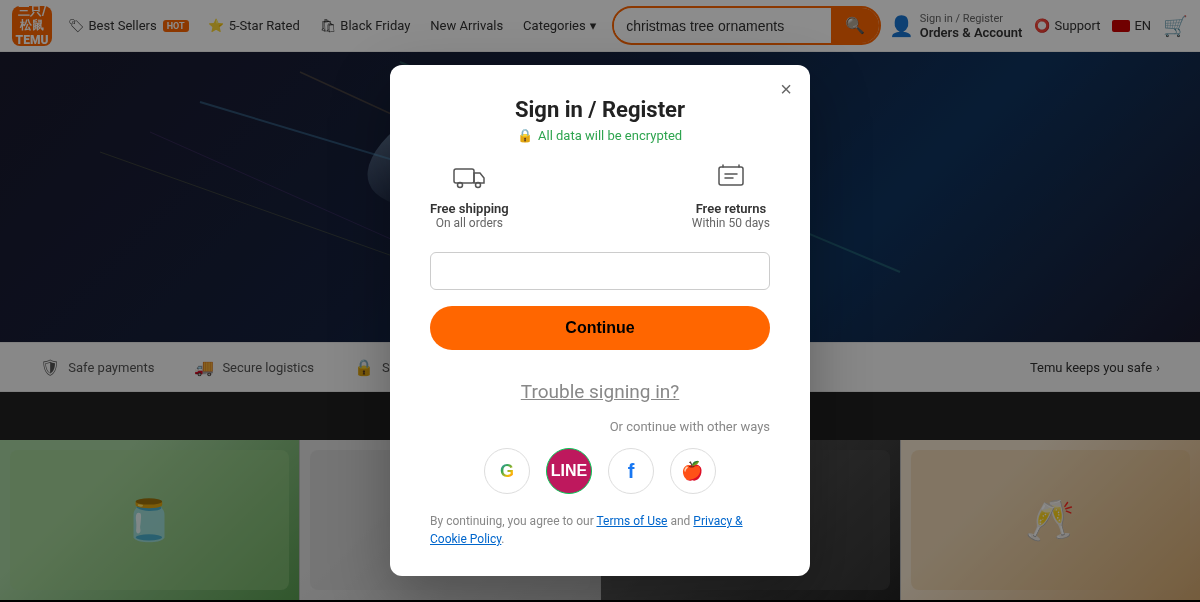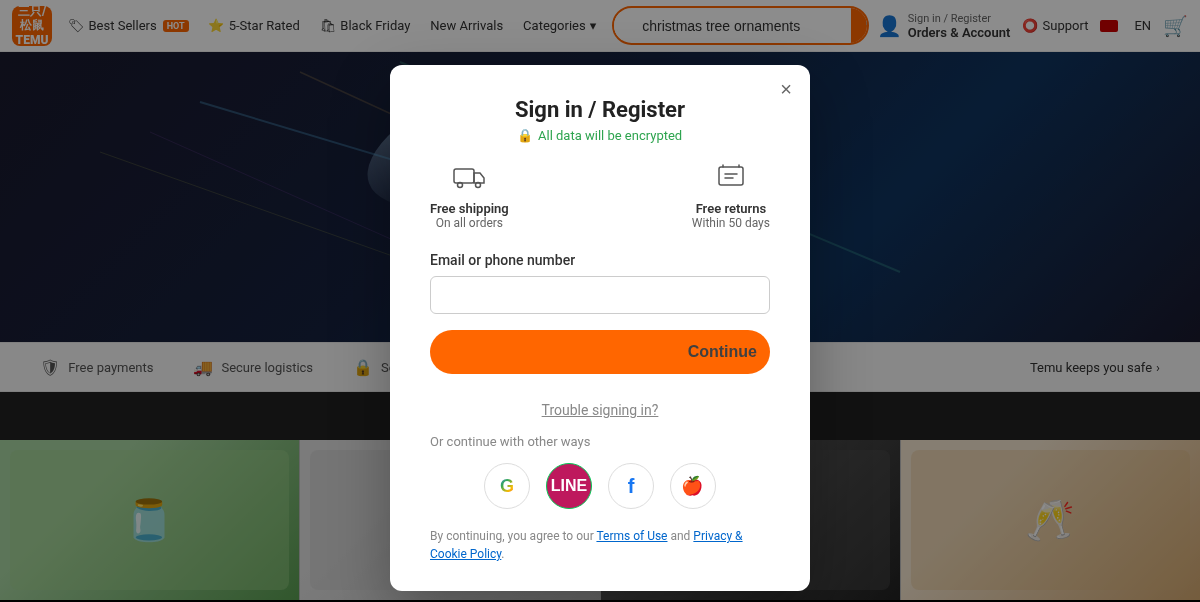--- a/index.html
+++ b/index.html
@@ -25,33 +25,33 @@
     .hot-badge {
       background: #f60; color: #fff; font-size: 9px; padding: 1px 4px;
       border-radius: 3px; font-weight: bold; margin-left: 2px;
     }
     .search-bar {
       flex: 1; display: flex; align-items: center;
       border: 2px solid #f60; border-radius: 24px; overflow: hidden;
       max-width: 420px; min-width: 200px;
     }
     .search-input {
-      flex: 1; border: none; outline: none; padding: 6px 28px;
+      flex: 1; border: none; outline: none; padding: 6px 12px;
       font-size: 14px; color: #333;
     }
     .search-btn {
       background: #f60; border: none; padding: 8px 14px; cursor: pointer;
       color: #fff; font-size: 16px;
     }
     .nav-right { display: flex; align-items: center; gap: 12px; margin-left: auto; flex-shrink: 0; }
     .sign-in-block { display: flex; flex-direction: column; cursor: pointer; }
     .sign-in-top { font-size: 11px; color: #666; }
     .sign-in-bottom { font-size: 13px; font-weight: 600; color: #333; }
     .support-btn { display: flex; align-items: center; gap: 4px; font-size: 13px; color: #333; cursor: pointer; }
-    .lang-btn { display: flex; align-items: center; gap: 16px; font-size: 13px; color: #333; cursor: pointer; }
+    .lang-btn { display: flex; align-items: center; gap: 4px; font-size: 13px; color: #333; cursor: pointer; }
     .flag { width: 18px; height: 12px; background: #c00; border-radius: 2px; position: relative; display: inline-block; }
     .cart-icon { font-size: 20px; color: #333; cursor: pointer; }
 
     
     .hero {
       width: 100%; height: 290px; background: linear-gradient(135deg, #1a1a2e 0%, #16213e 40%, #0f3460 70%, #1a1a2e 100%);
       position: relative; overflow: hidden;
     }
     .hero-text {
       position: absolute; left: 60px; top: 60px; color: #fff; font-size: 48px; font-weight: 900;
@@ -127,28 +127,28 @@
     .benefit-item { text-align: center; }
     .benefit-icon { font-size: 26px; color: #555; margin-bottom: 4px; }
     .benefit-title { font-size: 13px; font-weight: 600; color: #333; }
     .benefit-sub { font-size: 12px; color: #666; }
     .form-label { font-size: 14px; font-weight: 500; color: #333; margin-bottom: 8px; display: block; }
     .form-input {
       width: 100%; border: 1px solid #ccc; border-radius: 6px; padding: 10px 12px;
       font-size: 14px; outline: none; margin-bottom: 16px;
     }
     .continue-btn {
-      width: 100%; background: #f60; color: #404040; border: none; border-radius: 24px;
-      padding: 13px; font-size: 16px; font-weight: 600; cursor: pointer; margin-bottom: 28px; text-align: right;
+      width: 100%; background: #f60; color: #000000; border: none; border-radius: 24px;
+      padding: 13px; font-size: 16px; font-weight: 600; cursor: pointer; margin-bottom: 10px;
     }
     .trouble-link {
-      display: block; text-align: center; font-size: 14px; color: #888;
-      text-decoration: underline; cursor: pointer; margin-bottom: 16px;
-    }
-    .or-divider { text-align: left; font-size: 13px; color: #888; margin-bottom: 14px; }
+      display: block; text-align: center; font-size: 19px; color: #888;
+      text-decoration: underline; cursor: pointer; margin-bottom: 16px; margin-top: 20px;
+    }
+    .or-divider { text-align: right; font-size: 13px; color: #888; margin-bottom: 14px; }
     .social-buttons { display: flex; justify-content: center; gap: 16px; margin-bottom: 18px; }
     .social-btn {
       width: 46px; height: 46px; border-radius: 50%; border: 1px solid #ddd;
       display: flex; align-items: center; justify-content: center; cursor: pointer;
       background: #fff; font-size: 20px;
     }
     .terms-text {
       text-align: left; font-size: 12px; color: #888; line-height: 1.5;
     }
     .terms-link { color: #0066cc; text-decoration: underline; cursor: pointer; }
@@ -227,21 +227,21 @@
     <line x1="300" y1="20" x2="800" y2="250" stroke="rgba(255,200,100,0.4)" stroke-width="1.5"></line>
     <line x1="150" y1="80" x2="600" y2="280" stroke="rgba(200,100,255,0.3)" stroke-width="1"></line>
     <line x1="400" y1="10" x2="900" y2="220" stroke="rgba(100,255,200,0.4)" stroke-width="2"></line>
     <line x1="100" y1="100" x2="550" y2="260" stroke="rgba(255,255,100,0.3)" stroke-width="1"></line>
   </svg>
 </div>
 
 <div class="safe-bar">
   <div class="safe-item">
     <span class="safe-item-icon">🛡</span>
-    <span>Free payments</span>
+    <span>Safe payments</span>
   </div>
   <div class="safe-item">
     <span class="safe-item-icon">🚚</span>
     <span>Secure logistics</span>
   </div>
   <div class="safe-item">
     <span class="safe-item-icon">🔒</span>
     <span>Secure privacy</span>
   </div>
   <div class="safe-bar-right">
@@ -301,21 +301,20 @@
           <rect x="4" y="4" width="24" height="18" rx="2" stroke="#555" stroke-width="1.5" fill="none"></rect>
           <path d="M10 11h12M10 15h8" stroke="#555" stroke-width="1.5" stroke-linecap="round"></path>
           <path d="M8 4V2M24 4V2" stroke="#555" stroke-width="1.5" stroke-linecap="round"></path>
         </svg>
       </div>
       <div class="benefit-title">Free returns</div>
       <div class="benefit-sub">Within 50 days</div>
     </div>
   </div>
 
-  <label class="form-label">Email or phone number</label>
   <input class="form-input" type="text" placeholder="" style="">
 
   <button class="continue-btn">Continue</button>
 
   <a class="trouble-link">Trouble signing in?</a>
 
   <div class="or-divider">Or continue with other ways</div>
 
   <div class="social-buttons">
     <button class="social-btn">

